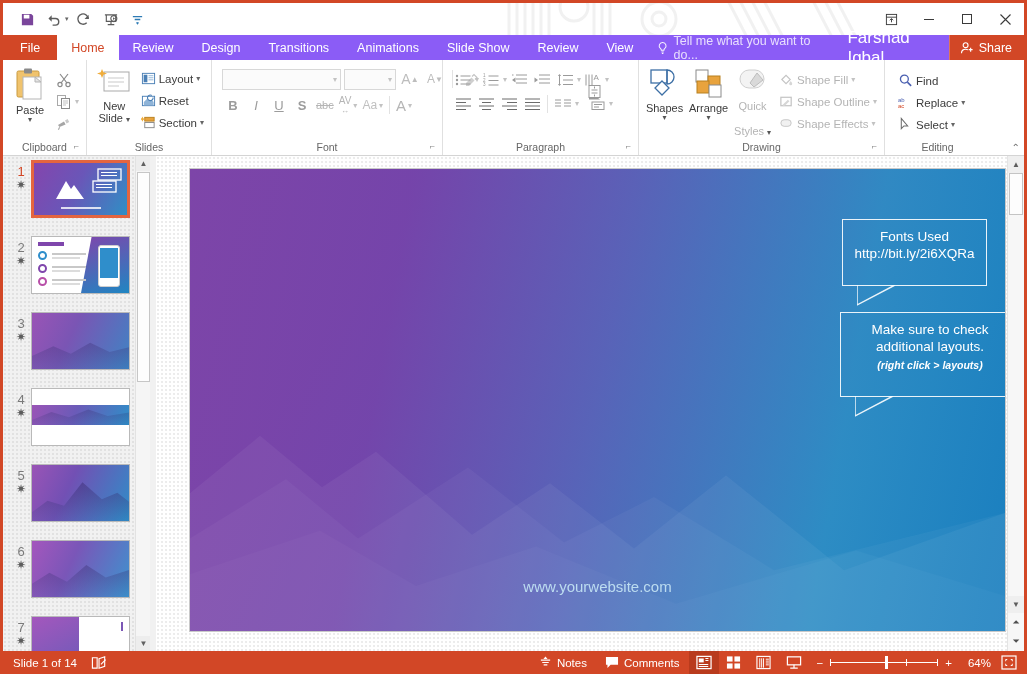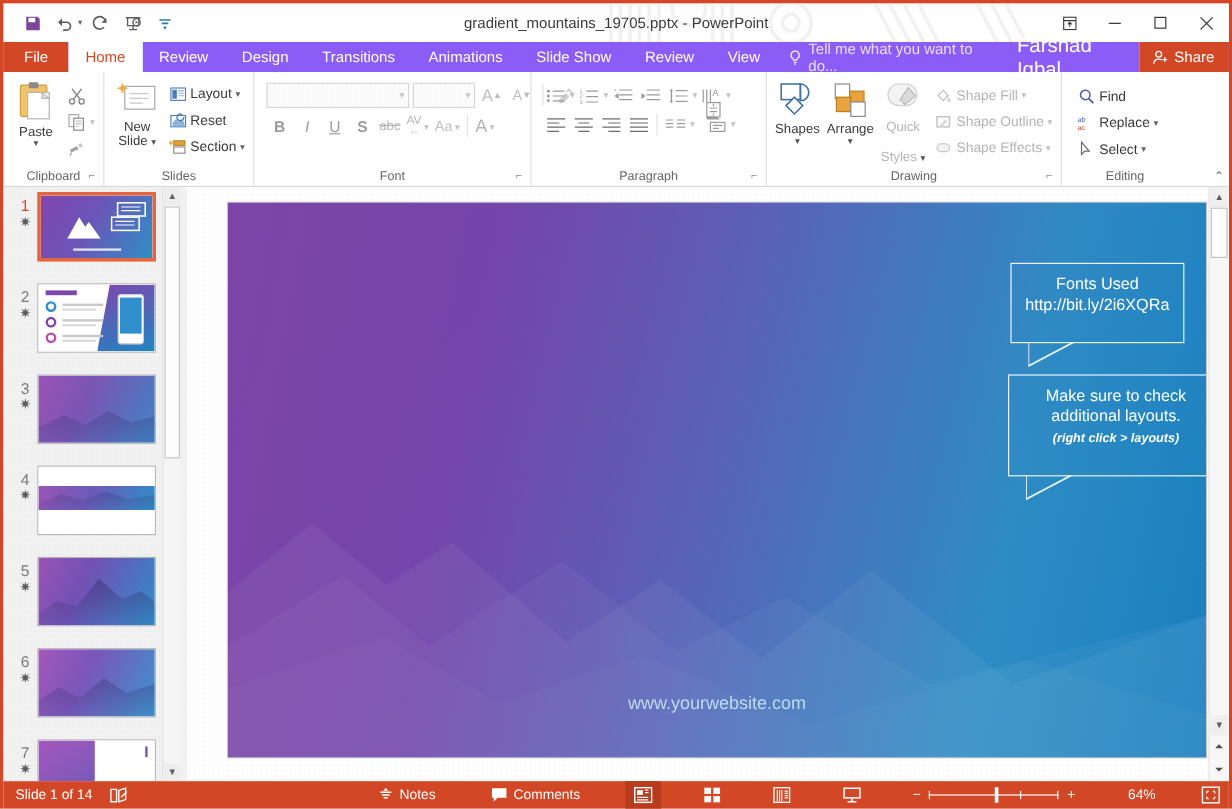--- a/index.html
+++ b/index.html
@@ -226,21 +226,21 @@
   .ribbon-collapse {
     position: absolute; right: 4px; bottom: 2px; font-size: 10px; color: #6b6b6b;
   }
 
   
   .statusbar {
     height: 23px; background: #d24726; color: #fff; display: flex; align-items: center;
     font-size: 11.5px; position: absolute; left: 0; right: 0; bottom: 0;
   }
   .sb-left { display: flex; align-items: center; gap: 14px; padding-left: 10px; }
-  .sb-right { margin-left: auto; display: flex; align-items: center; gap: 28px; }
+  .sb-right { margin-left: auto; display: flex; align-items: center; }
   .sb-item { display: flex; align-items: center; gap: 5px; padding: 0 9px; height: 23px; }
   .view-btn {
     width: 30px; height: 23px; display: flex; align-items: center; justify-content: center;
   }
   .view-btn.active { background: #b93b1d; }
   .zoom-wrap { display: flex; align-items: center; gap: 7px; padding: 0 8px; }
   .zoom-track { width: 108px; height: 1px; background: #fff; position: relative; }
   .zoom-tick { position: absolute; top: -3px; width: 1px; height: 7px; background: #fff; }
   .zoom-handle { position: absolute; top: -6px; left: 55px; width: 3px; height: 13px; background: #fff; }
   .zoom-pct { width: 34px; text-align: right; padding-right: 3px; }
@@ -291,21 +291,20 @@
           <path fill="currentColor" d="M10.6 5.6l2.2 1.4-2.2 1.4z"></path>
         </svg>
       </div>
       <div class="qat-btn" style="color:#2e7bb5">
         <svg width="13" height="13" viewBox="0 0 14 14">
             <path fill="none" stroke="currentColor" stroke-width="1.4" d="M2 4h10M4 7h6M6 10l1 1.5L8 10"></path>
           </svg>
       </div>
     </div>
 
-    <div class="doc-title">gradient_mountains_19705.pptx - PowerPoint</div>
 
     <div class="win-ctrls">
       <div class="win-btn">
         <svg width="13" height="13" viewBox="0 0 14 14">
             <rect x="1.5" y="1.5" width="11" height="11" fill="none" stroke="currentColor"></rect>
             <path fill="none" stroke="currentColor" d="M1.5 4.5h11M7 10V6.2M5.2 7.8L7 6l1.8 1.8"></path>
           </svg>
       </div>
       <div class="win-btn">
         <svg width="12" height="12" viewBox="0 0 12 12">

